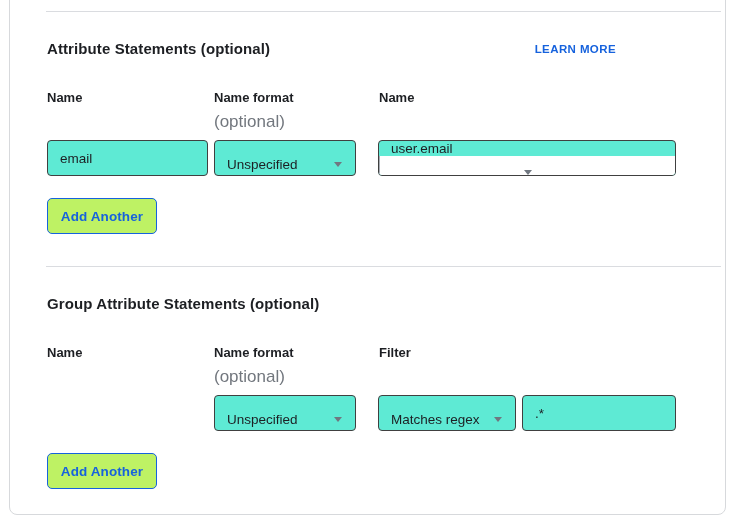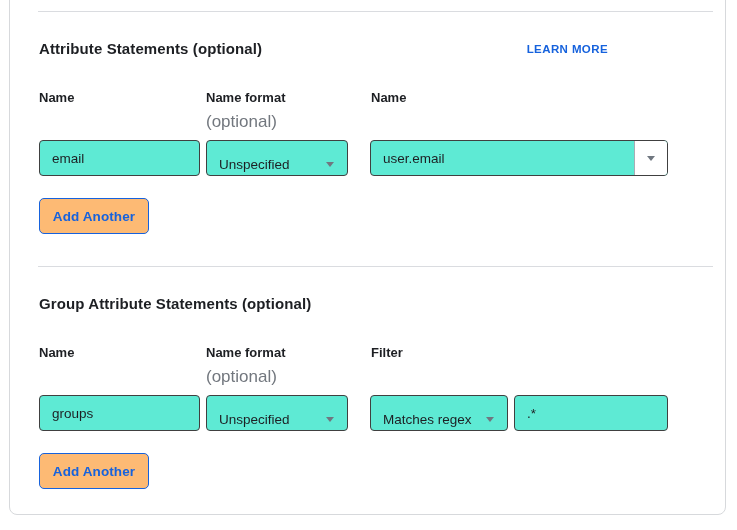--- a/index.html
+++ b/index.html
@@ -5,21 +5,21 @@
   html,body{margin:0;padding:0;background:#fff;}
   .page{
     position:relative;width:737px;height:530px;overflow:hidden;background:#fff;
     font-family:"Liberation Sans",sans-serif;color:#1d1f23;
     -webkit-font-smoothing:antialiased;
   }
   .card{
     position:absolute;left:9px;top:-10px;width:715px;height:523px;
     border:1px solid #d7d9dc;border-radius:8px;background:#fff;
   }
-  .section{position:absolute;left:8px;width:636px;}
+  .section{position:absolute;left:16px;width:636px;}
   .section.s1{top:0;height:255px;}
   .section.s2{top:255px;height:258px;}
   .divider{position:absolute;left:30px;top:11px;width:675px;height:1px;background:#dadce0;}
   .section-title{
     position:absolute;left:31px;top:39px;font-size:15px;line-height:19px;
     font-weight:700;color:#1d1f23;letter-spacing:.1px;white-space:nowrap;
   }
   .learn-more{
     position:absolute;right:36px;top:42px;font-size:11.5px;line-height:14px;
     font-weight:600;color:#1662dd;letter-spacing:.4px;cursor:pointer;
@@ -43,33 +43,33 @@
   .select{
     display:flex;align-items:center;justify-content:space-between;
     padding:12px 13px 0 12px;cursor:pointer;
   }
   .select .sel-text{white-space:nowrap;overflow:hidden;}
   .caret{
     width:0;height:0;flex:0 0 auto;margin-left:8px;
     border-left:4.5px solid transparent;border-right:4.5px solid transparent;
     border-top:5px solid #707780;
   }
-  .combo{display:flex;align-items:stretch;padding:0;overflow:hidden;}
+  .combo{display:flex;align-items:stretch;padding:0;overflow:hidden;flex-direction:column;}
   .combo input{
     border:none;flex:1 1 auto;min-width:0;padding:0 12px;margin:0;
     font-family:inherit;font-size:13.5px;color:#1d1f23;background:transparent;outline:none;
   }
   .combo .segment{
     flex:0 0 32px;border-left:1px solid #a8adb4;display:flex;
     align-items:center;justify-content:center;cursor:pointer;background:#fff;
   }
   .combo .segment .caret{margin-left:0;}
   .add-btn{
     position:absolute;left:31px;top:198px;width:110px;height:36px;box-sizing:border-box;
-    background:#fdba74;border:1px solid #1662dd;border-radius:5px;color:#1662dd;
+    background:#bef264;border:1px solid #1662dd;border-radius:5px;color:#1662dd;
     font-family:inherit;font-weight:700;font-size:13.5px;letter-spacing:.1px;
     display:flex;align-items:center;justify-content:center;cursor:pointer;
   }
   
   .f-name{left:31px;width:161px;}
   .f-format{left:198px;width:142px;}
   .f-value{left:362px;width:298px;}
   .f-filter-type{left:362px;width:138px;}
   .f-filter-value{left:506px;width:154px;}
 </style>
@@ -108,21 +108,20 @@
 
   <div class="section s2">
     <div class="divider"></div>
     <div class="section-title">Group Attribute Statements (optional)</div>
 
     <div class="col-label c1">Name</div>
     <div class="col-label c2">Name format</div>
     <div class="col-label c3">Filter</div>
     <div class="col-sub c2">(optional)</div>
 
-    <input class="field f-name" type="text" value="groups" style="">
 
     <div class="field select f-format">
       <span class="sel-text">Unspecified</span>
       <span class="caret"></span>
     </div>
 
     <div class="field select f-filter-type">
       <span class="sel-text">Matches regex</span>
       <span class="caret"></span>
     </div>

